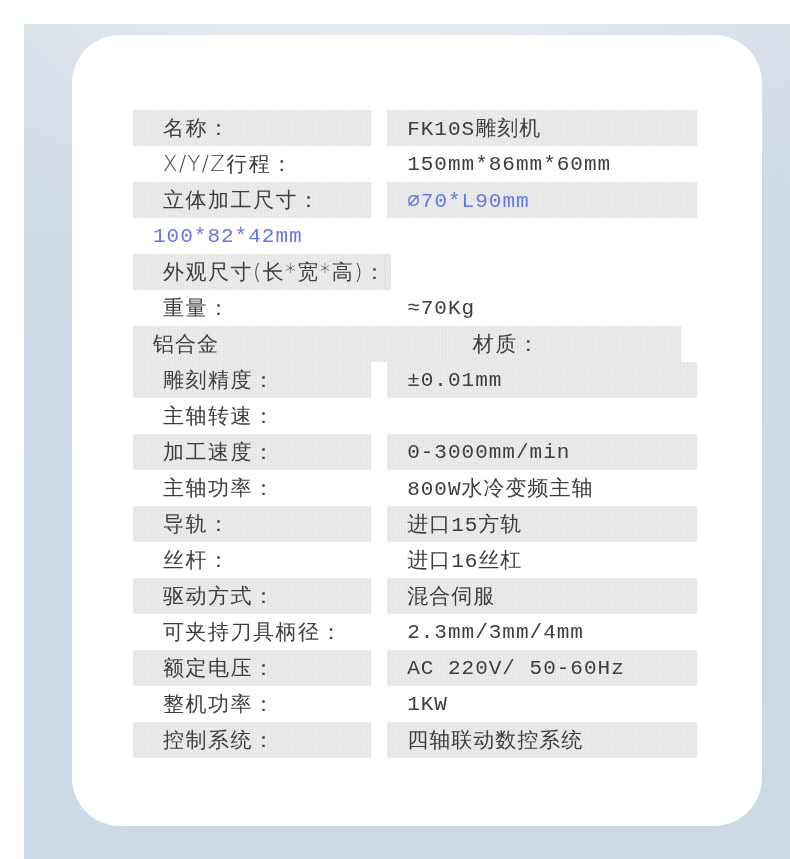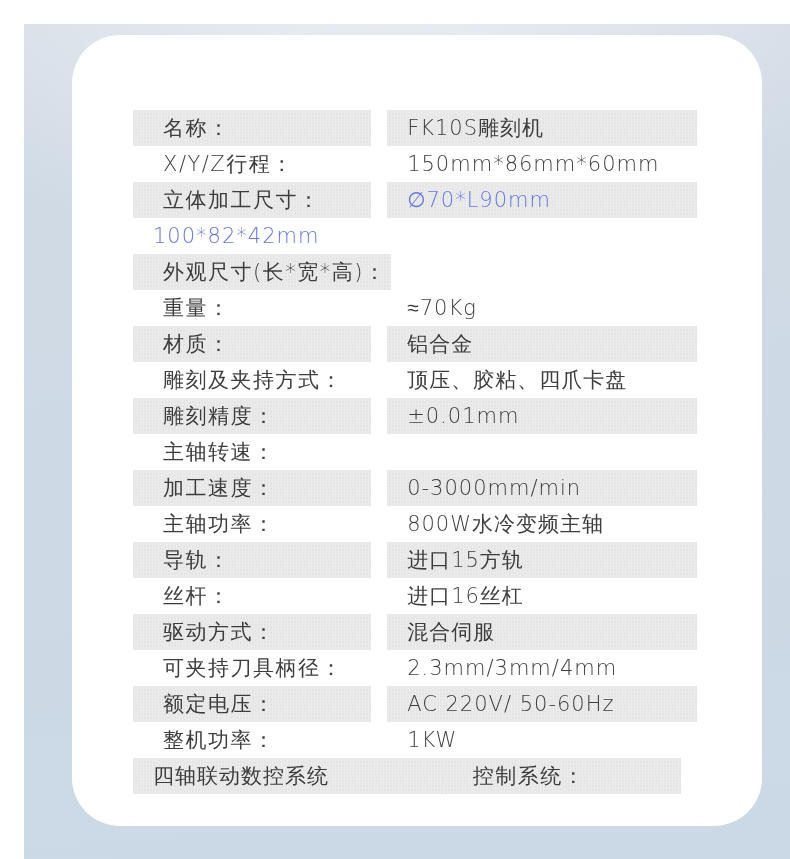--- a/index.html
+++ b/index.html
@@ -56,20 +56,21 @@
   .cell.label {
     width: 258px;
     margin-right: 16px;
     padding-left: 30px;
     letter-spacing: 1.5px;
   }
   .cell.value {
     width: 338px;
     padding-left: 20px;
     letter-spacing: 1px;
+    font-family: Liberation Mono, monospace;
   }
   
   .row.shaded .cell {
     background-color: #e9e9e9;
     background-image: repeating-conic-gradient(var(--row-shade-a) 0% 25%, var(--row-shade-b) 0% 50%);
     background-size: 3px 3px;
   }
   .cell.value.accent {
     color: var(--accent);
   }
@@ -102,28 +103,24 @@
   <div class="row shaded">
     <div class="cell label">外观尺寸(长*宽*高)：</div>
   </div>
 
   <div class="row">
     <div class="cell label">重量：</div>
     <div class="cell value">≈70Kg</div>
   </div>
 
   <div class="row shaded">
+    <div class="cell value">铝合金</div>
     <div class="cell label">材质：</div>
-    <div class="cell value">铝合金</div>
   </div>
 
-  <div class="row">
-    <div class="cell label">雕刻及夹持方式：</div>
-    <div class="cell value">顶压、胶粘、四爪卡盘</div>
-  </div>
 
   <div class="row shaded">
     <div class="cell label">雕刻精度：</div>
     <div class="cell value">±0.01mm</div>
   </div>
 
   <div class="row">
     <div class="cell label">主轴转速：</div>
   </div>
 
@@ -161,18 +158,18 @@
     <div class="cell label">额定电压：</div>
     <div class="cell value">AC 220V/ 50-60Hz</div>
   </div>
 
   <div class="row">
     <div class="cell label">整机功率：</div>
     <div class="cell value">1KW</div>
   </div>
 
   <div class="row shaded">
+    <div class="cell label">控制系统：</div>
     <div class="cell value">四轴联动数控系统</div>
-    <div class="cell label">控制系统：</div>
   </div>
 </div>
   </div>
 </div>
 
 </body></html>

